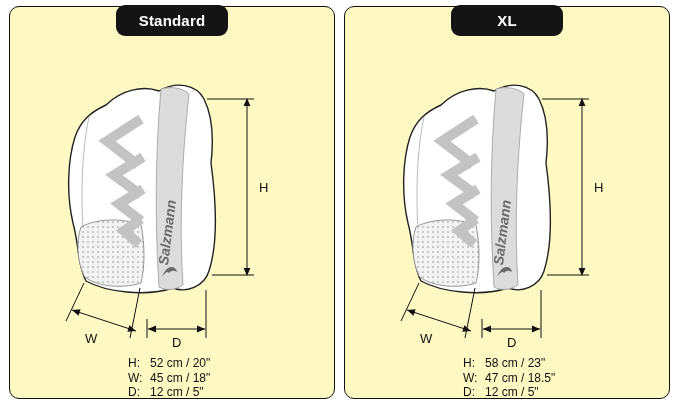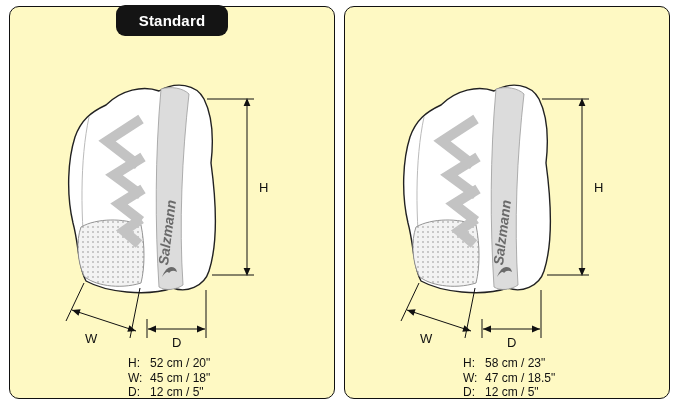--- a/index.html
+++ b/index.html
@@ -89,20 +89,21 @@
         <span class="val">45 cm / 18"</span>
       </div>
       <div class="row">
         <span class="lab">D:</span>
         <span class="val">12 cm / 5"</span>
       </div>
     </div>
   </div>
 
   <div class="panel">
+    <div class="badge">XL</div>
 
     <svg class="illus" width="300" height="278" viewBox="0 0 300 278">
       <path d="M85,30 C100,15 122,10 138,16 C155,6 175,9 183,24 C191,40 193,62 190,88
            C195,125 197,168 188,196 C183,212 165,218 152,213 C125,222 85,217 65,206
            C57,192 58,170 52,148 C45,118 47,84 54,62 C60,45 70,37 85,30 Z" fill="#fff" stroke="#222" stroke-width="1.4"></path>
       <path d="M68,42 C59,85 59,140 66,204" fill="none" stroke="#bbb" stroke-width="1"></path>
       <path d="M60,152 C76,143 102,143 120,150 C124,170 124,192 120,208
            C98,215 72,210 63,201 C56,186 55,166 60,152 Z" fill="url(#meshdots)" stroke="#8a8a8a" stroke-width="0.9"></path>
       <path d="M140,14 C150,11 162,13 168,19 C161,80 158,150 162,210
            C155,215 144,216 138,212 C134,150 134,80 140,14 Z" fill="#dcdcdc" stroke="#9a9a9a" stroke-width="0.8"></path>

